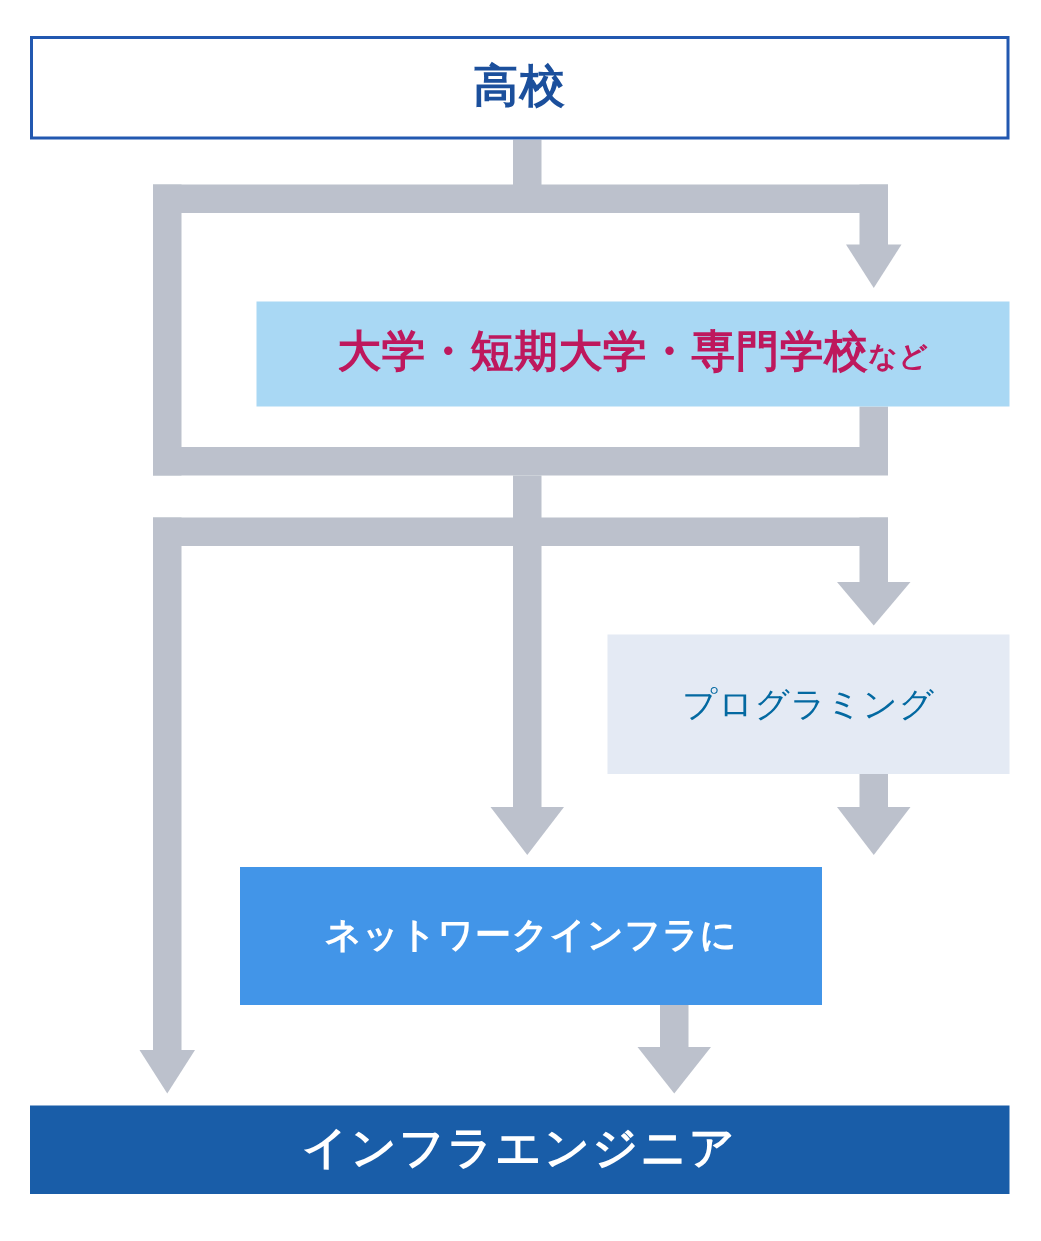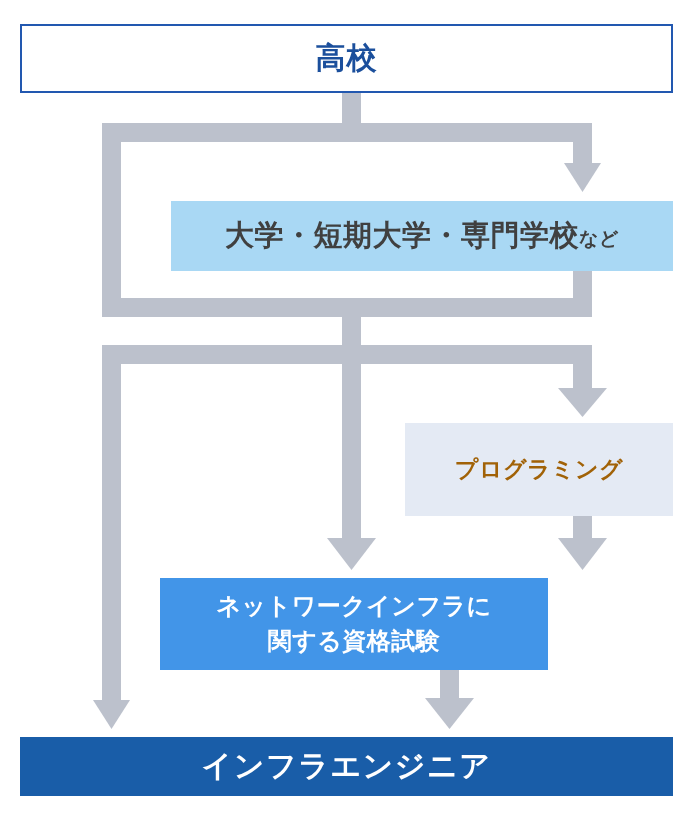--- a/index.html
+++ b/index.html
@@ -49,38 +49,38 @@
     letter-spacing: 1px;
   }
 
   
   #node-university {
     left: 171px;
     top: 201px;
     width: 502px;
     height: 70px;
     background: #a9d8f4;
-    color: #404040;
+    color: #be185d;
     font-size: 29px;
     font-weight: 700;
     letter-spacing: 0.5px;
   }
   #node-university .main-label { font-size: 29px; font-weight: 700; }
   #node-university .sub-label { font-size: 19px; font-weight: 700; }
 
   
   #node-school {
     left: 405px;
     top: 423px;
     width: 268px;
     height: 93px;
     background: #e4eaf4;
-    color: #a16207;
+    color: #0369a1;
     font-size: 23px;
-    font-weight: 700;
+    font-weight: 400;
     letter-spacing: 0.5px;
     line-height: 1.45;
   }
 
   
   #node-exam {
     left: 160px;
     top: 578px;
     width: 388px;
     height: 92px;
@@ -159,21 +159,20 @@
 
   <div class="node" id="node-school">
     <span>
       <span class="node-text">プログラミング</span>
     </span>
   </div>
 
   <div class="node" id="node-exam">
     <span>
       <span class="node-text">ネットワークインフラに</span>
-      <span class="node-text">関する資格試験</span>
     </span>
   </div>
 
   <div class="node" id="node-engineer">
     <span class="node-text">インフラエンジニア</span>
   </div>
 
 </div>
 
 </body></html>

